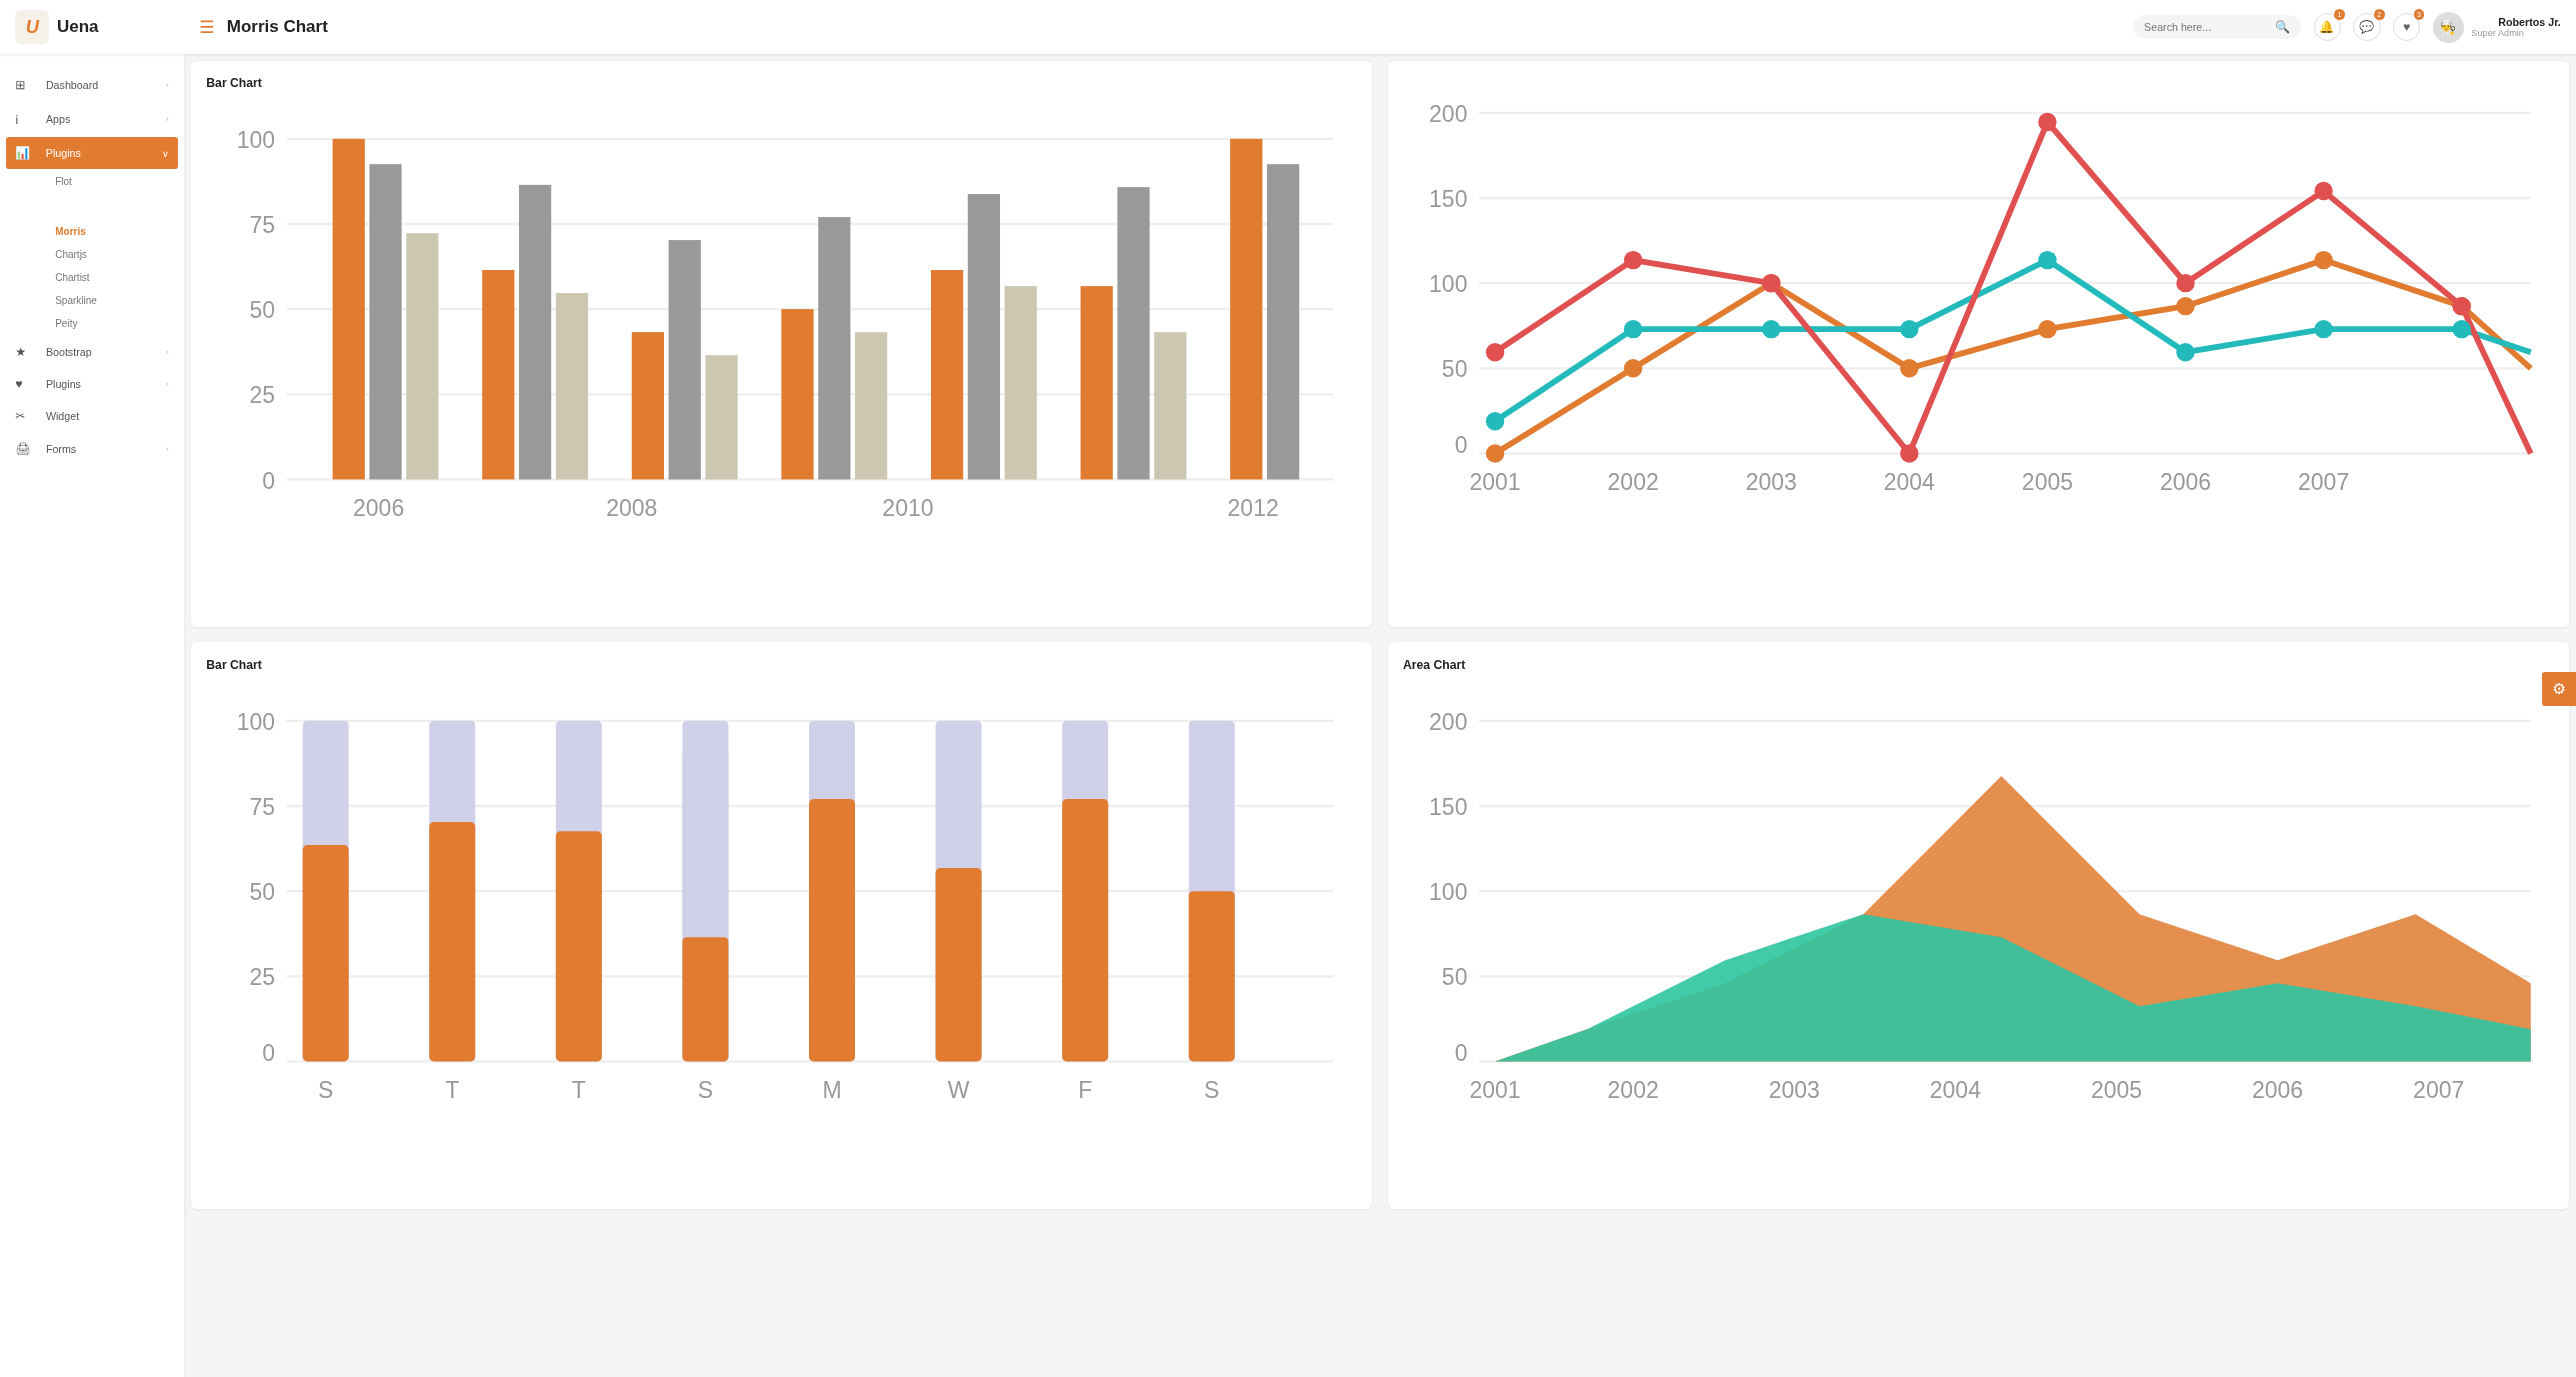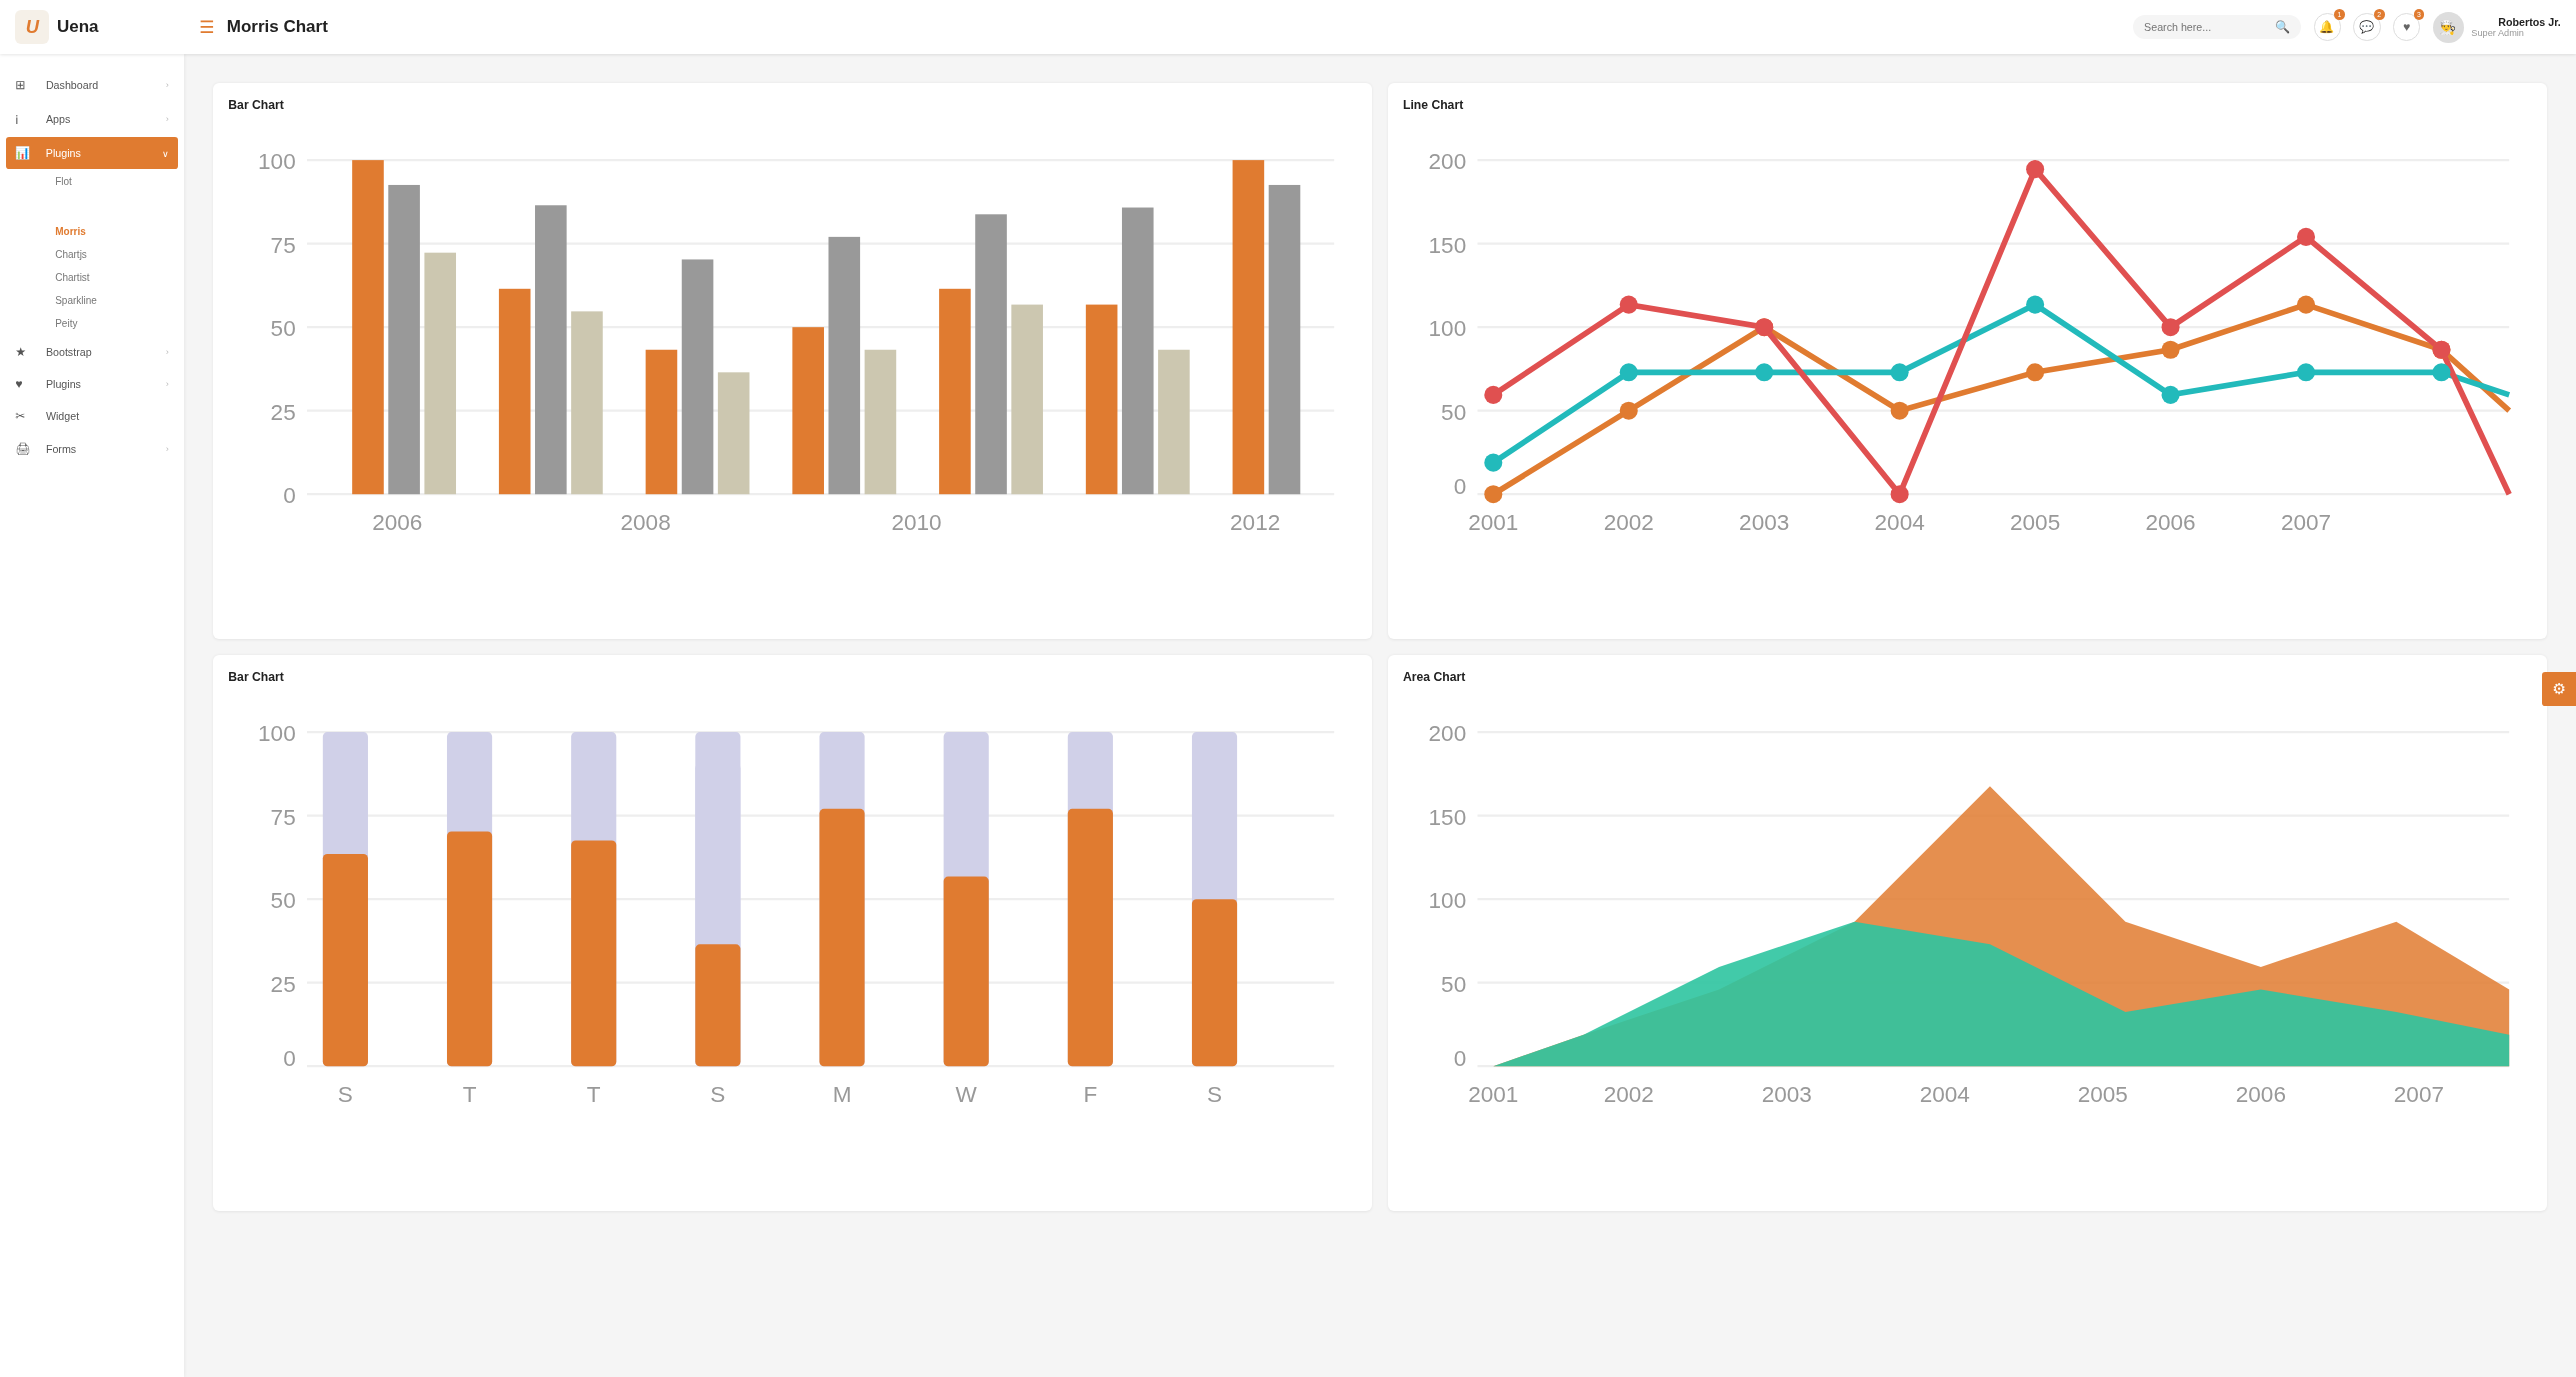--- a/index.html
+++ b/index.html
@@ -71,21 +71,21 @@
     .sidebar-item .chevron { font-size: 9.2px; color: #bbb; }
     .sidebar-item.active .chevron { color: #fff; }
     .sidebar-sub { padding-left: 46px; }
     .sidebar-sub-item {
       padding: 6.1px 9.2px; font-size: 10px; color: #777; cursor: pointer;
     }
     .sidebar-sub-item.active { color: #e07b30; font-weight: 600; margin-top: 27px; }
 
     
     .main {
-      margin-left: 184px; flex: 1; padding: 29px;
+      margin-left: 184px; flex: 1; padding: 7px;
       min-height: calc(100vh - 54px);
     }
 
     
     .charts-grid {
       display: grid; grid-template-columns: 1fr 1fr; gap: 15.3px; margin-bottom: 15.3px;
     }
     .chart-card {
       background: #fff; border-radius: 6.1px; padding: 15.3px;
       box-shadow: 0 0.8px 3.1px rgba(0,0,0,0.07);
@@ -240,21 +240,20 @@
           <rect x="461" y="27" width="14" height="137" fill="#999"></rect>
 
           <text x="75" y="180" font-size="10" fill="#999" text-anchor="middle">2006</text>
           <text x="185" y="180" font-size="10" fill="#999" text-anchor="middle">2008</text>
           <text x="305" y="180" font-size="10" fill="#999" text-anchor="middle">2010</text>
           <text x="455" y="180" font-size="10" fill="#999" text-anchor="middle">2012</text>
         </svg>
       </div>
 
       <div class="chart-card">
-        <div class="chart-title">Line Chart</div>
         <svg viewBox="0 0 500 220">
 
           <text x="28" y="20" font-size="10" fill="#999" text-anchor="end">200</text>
           <text x="28" y="57" font-size="10" fill="#999" text-anchor="end">150</text>
           <text x="28" y="94" font-size="10" fill="#999" text-anchor="end">100</text>
           <text x="28" y="131" font-size="10" fill="#999" text-anchor="end">50</text>
           <text x="28" y="164" font-size="10" fill="#999" text-anchor="end">0</text>
 
           <line x1="33" y1="16" x2="490" y2="16" stroke="#eee" stroke-width="1"></line>
           <line x1="33" y1="53" x2="490" y2="53" stroke="#eee" stroke-width="1"></line>

